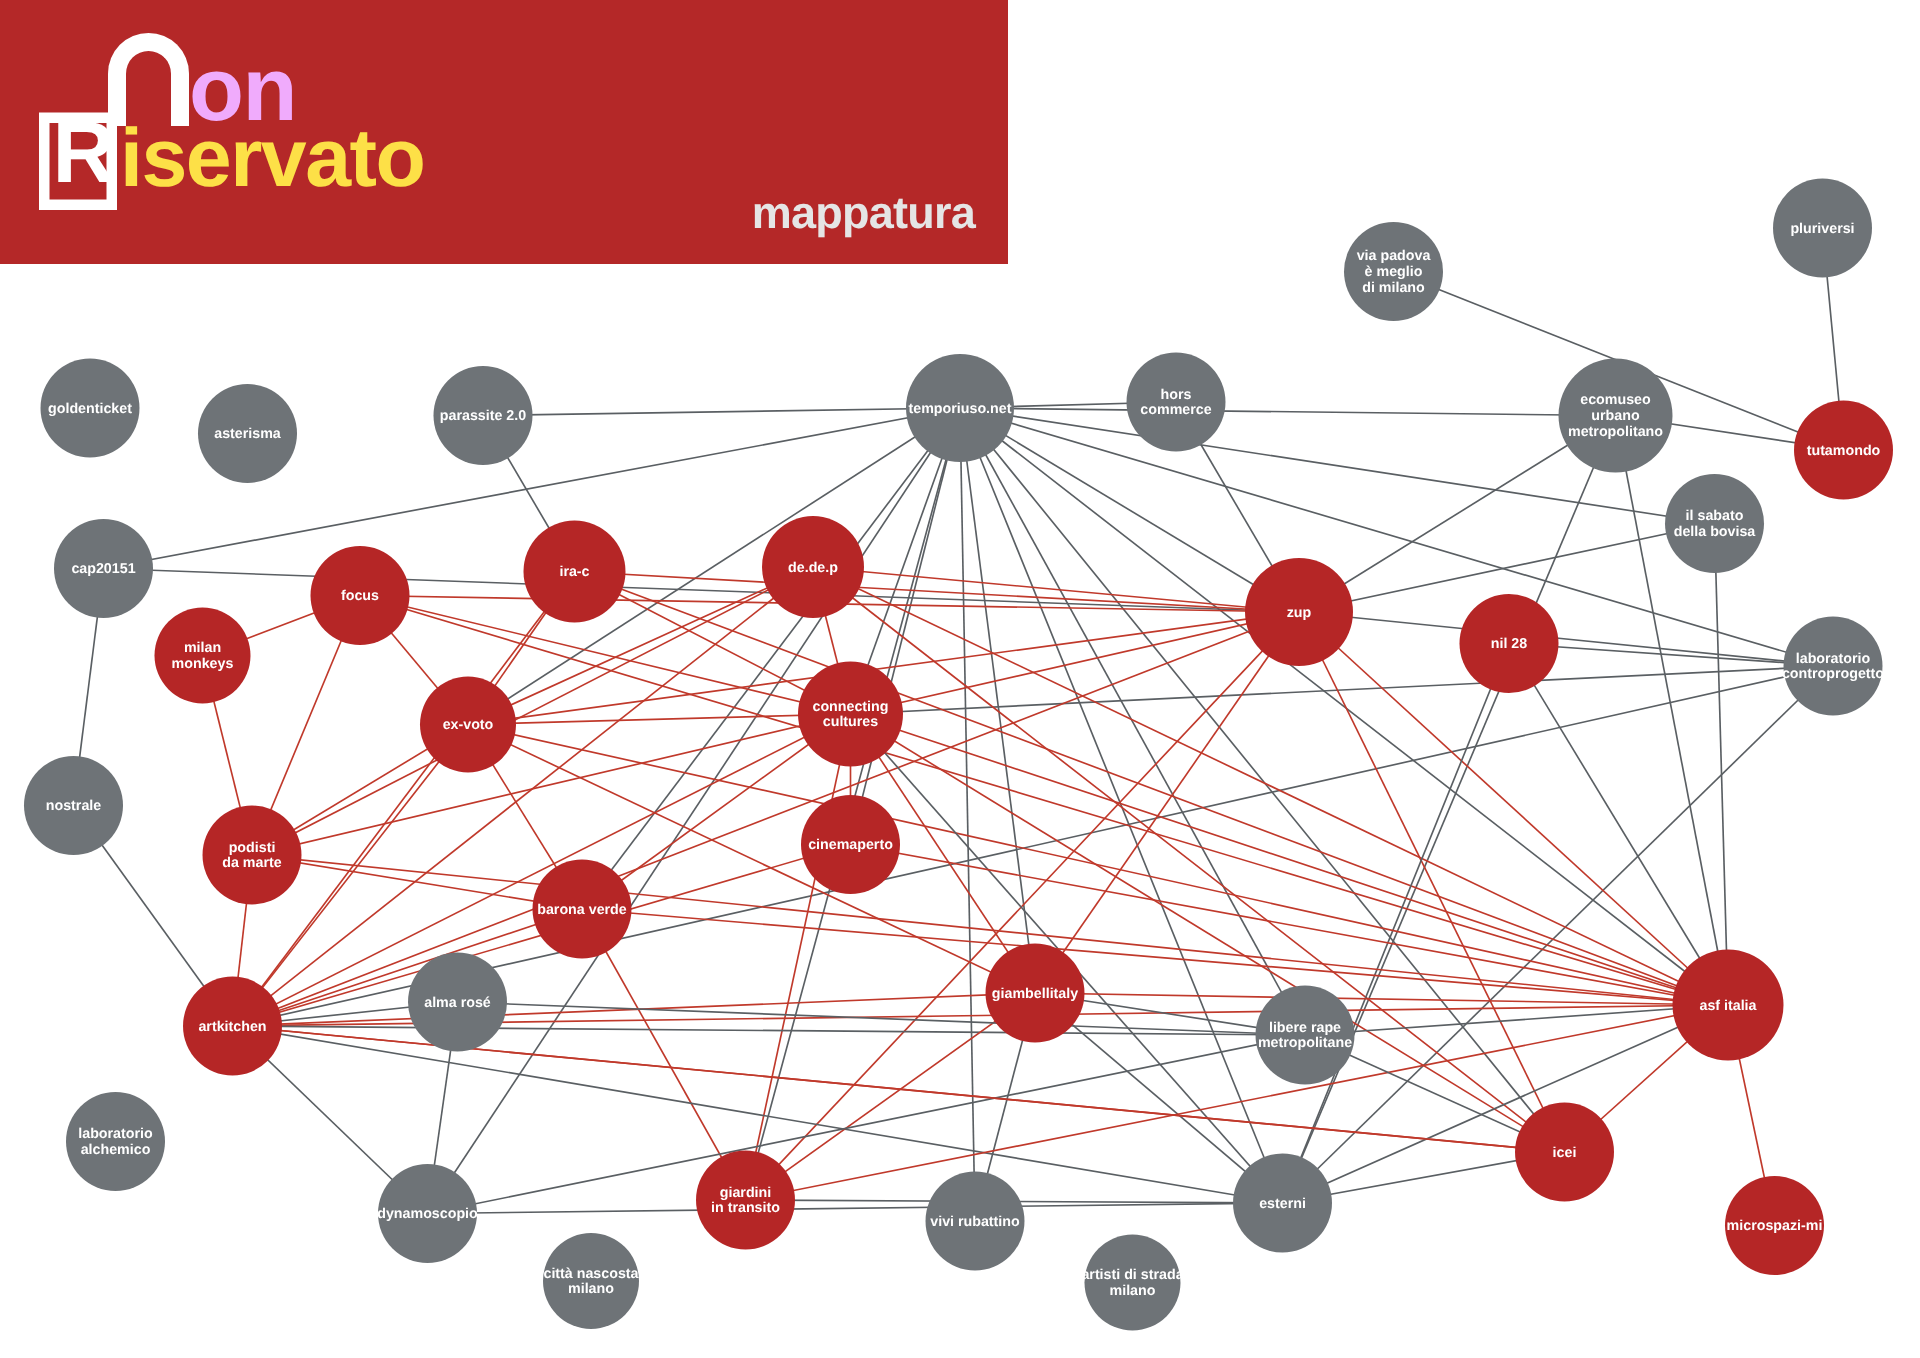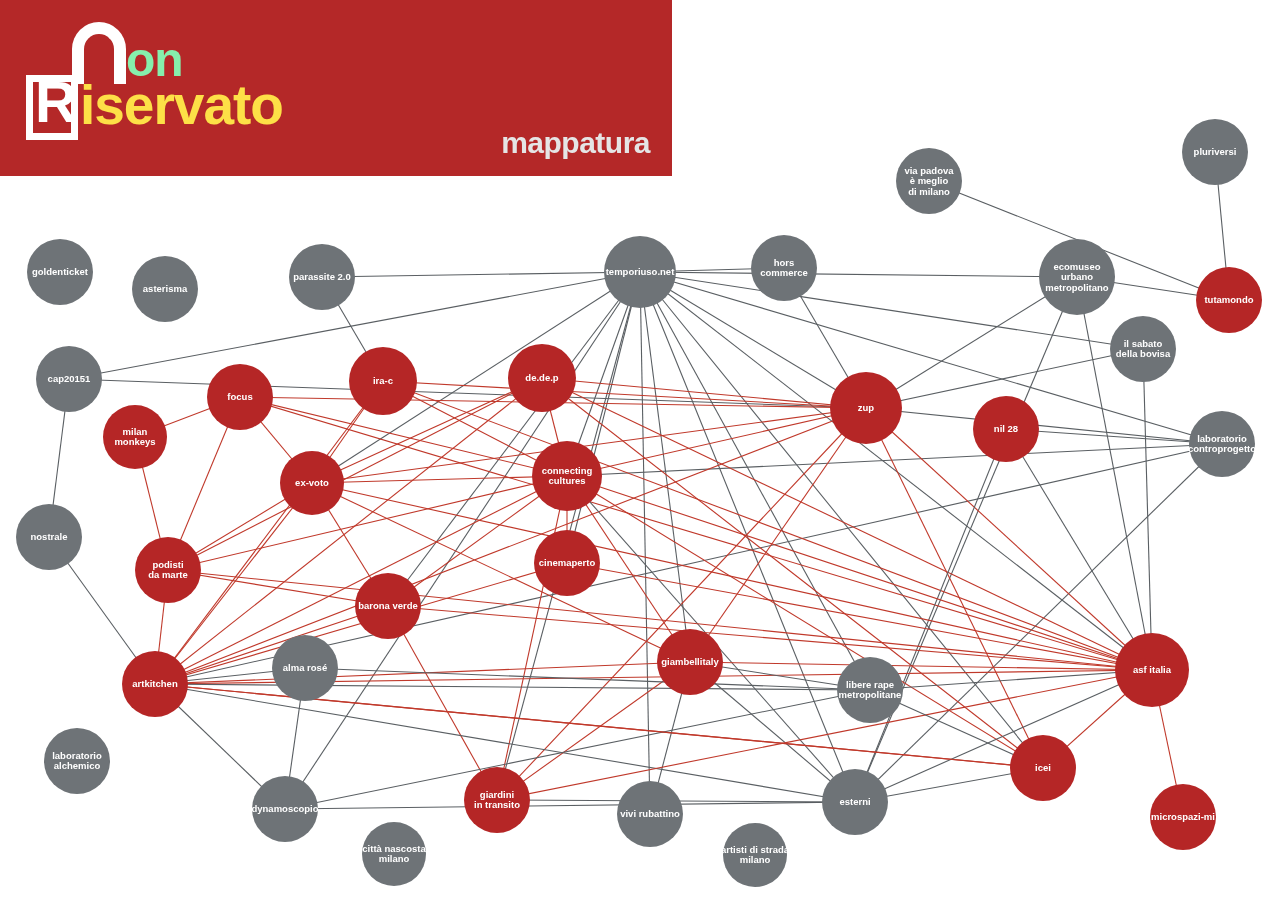--- a/index.html
+++ b/index.html
@@ -42,22 +42,22 @@
     border: 12px solid #ffffff;
     border-bottom: none;
     border-top-left-radius: 28px;
     border-top-right-radius: 28px;
     box-sizing: border-box;
   }
   .logo-on {
     position: absolute;
     left: 104px;
     top: 18px;
-    color: #86efac;
-    font-size: 48px;
+    color: #f0abfc;
+    font-size: 60px;
     font-weight: bold;
     letter-spacing: -1px;
     line-height: 48px;
   }
   
   .logo-rbox {
     position: absolute;
     left: 4px;
     top: 57px;
     width: 52px;

